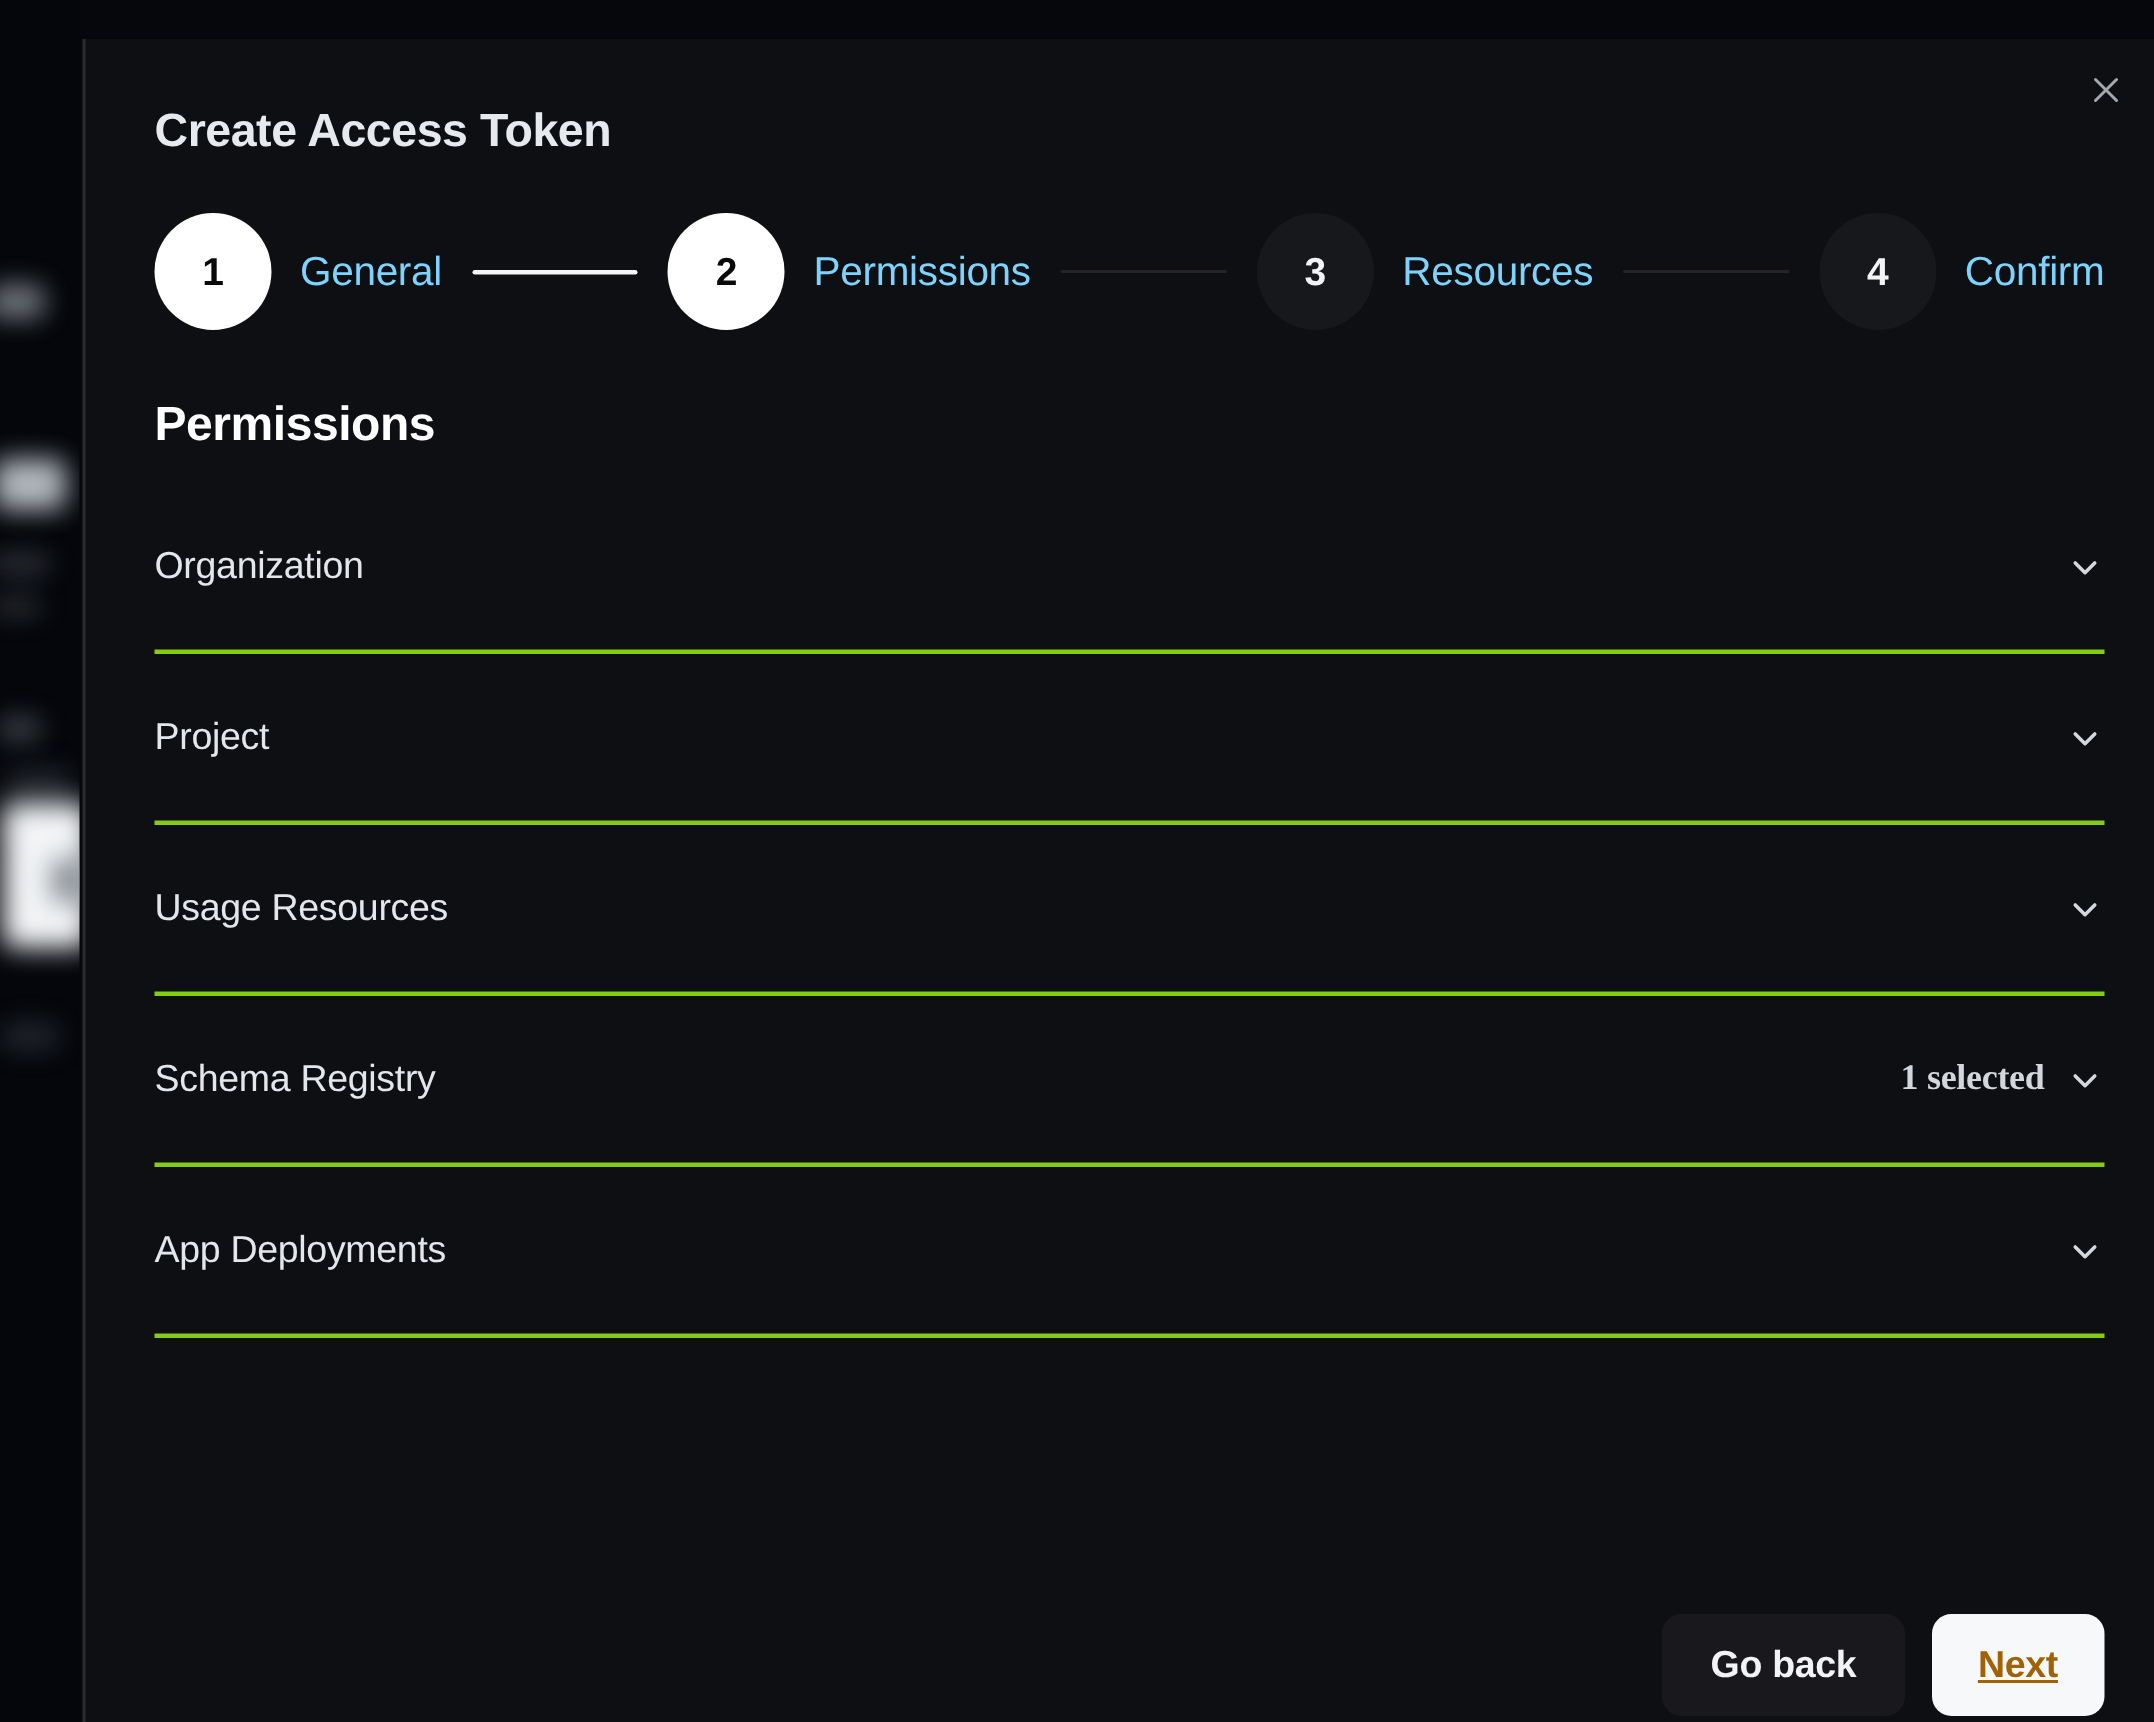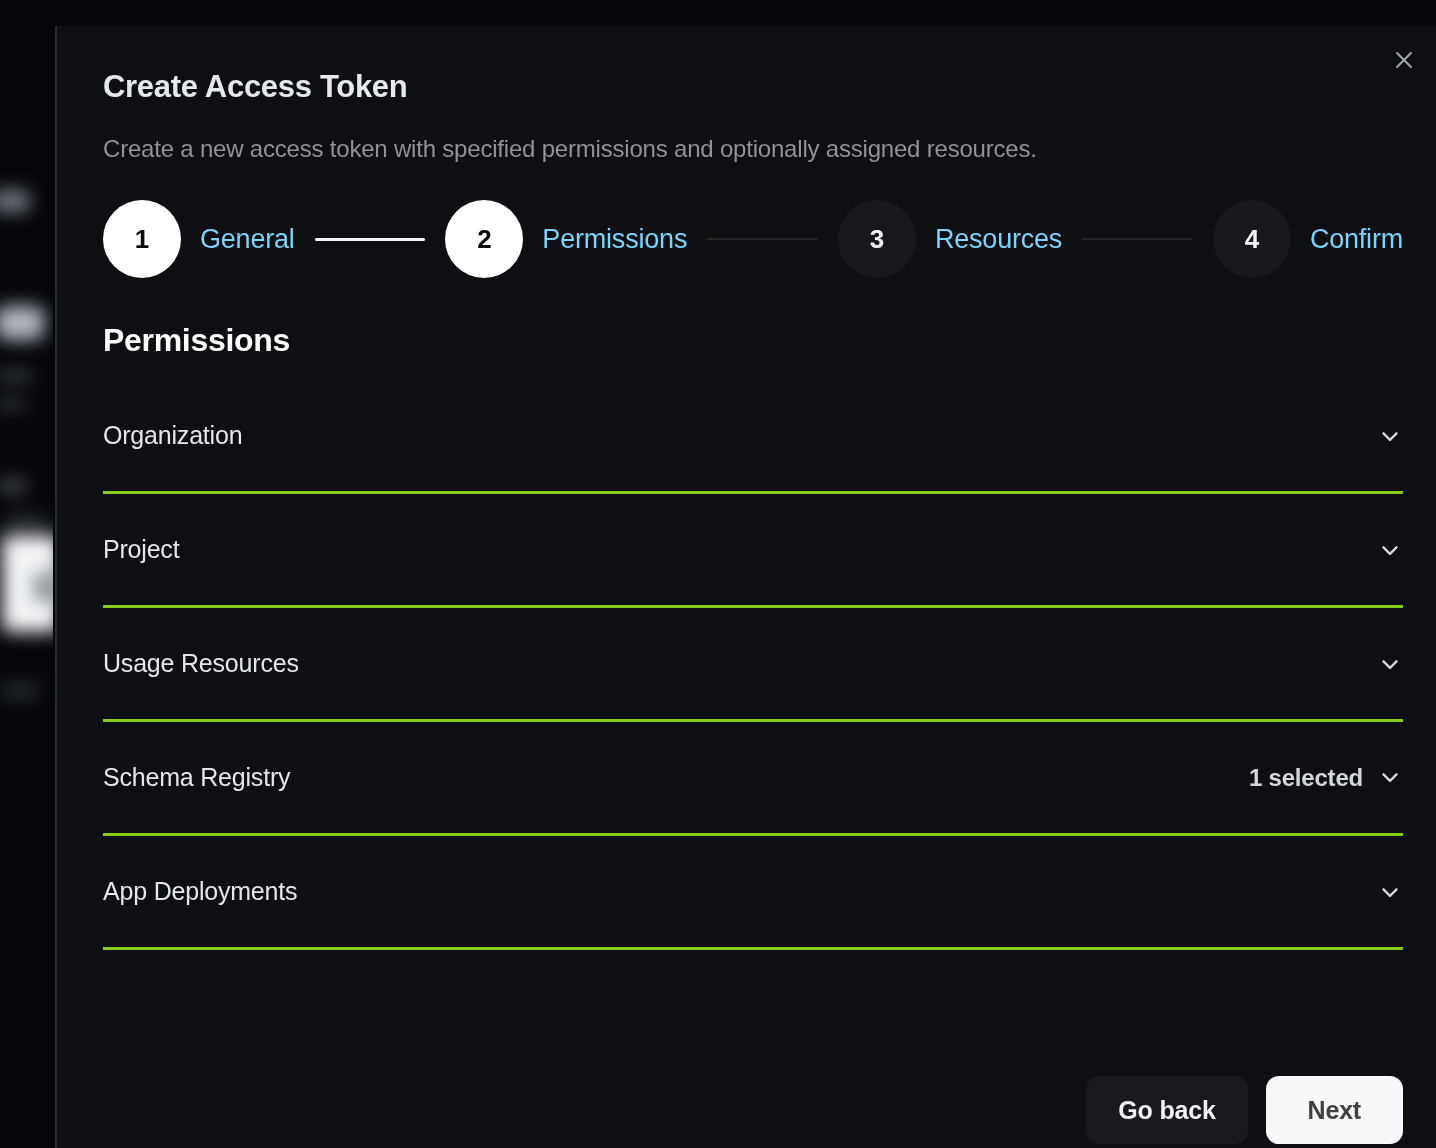--- a/index.html
+++ b/index.html
@@ -80,41 +80,41 @@
   }
 
   .perm-rows { margin-top: 20px; }
   .perm-row {
     height: 114px; display: flex; align-items: center; justify-content: space-between;
     border-bottom: 3px solid #84cc16; cursor: pointer;
   }
   .perm-label {
     font-size: 25px; font-weight: 500; color: #e3e6ea; letter-spacing: -0.2px;
   }
-  .perm-right { display: flex; align-items: flex-start; gap: 14px; }
+  .perm-right { display: flex; align-items: flex-end; gap: 14px; font-family: Liberation Serif, serif; }
   .selected-count {
     font-size: 24px; font-weight: 600; color: #d3d6da; letter-spacing: -0.2px;
   }
   .selected-count:empty { display: none; }
   .chevron-icon { width: 26px; height: 26px; display: block; }
   .chevron-icon path { stroke: #d3d6da; stroke-width: 2.2; fill: none; stroke-linecap: round; stroke-linejoin: round; }
 
   
   .footer {
     position: absolute; bottom: 30px; right: 33px;
     display: flex; gap: 18px;
   }
   .btn {
     height: 68px; border: none; border-radius: 13px; cursor: pointer;
     font-family: "Liberation Sans", sans-serif;
     font-size: 25px; font-weight: 700; letter-spacing: -0.2px;
     display: flex; align-items: center; justify-content: center;
   }
   .btn-goback { background: #19191d; color: #f2f3f5; padding: 0 32px; }
-  .btn-next { background: #f7f8fa; color: #404040; padding: 0 42px; }
+  .btn-next { background: #f7f8fa; color: #a16207; padding: 0 31px; text-decoration: underline; }
 </style>
 </head>
 <body>
 
 <div class="underlay">
   <div class="blob blob-1"></div>
   <div class="blob blob-2"></div>
   <div class="blob blob-3"></div>
   <div class="blob blob-4"></div>
   <div class="blob blob-5"></div>
@@ -127,21 +127,20 @@
 <div class="modal">
 
   <button class="close-btn">
     <svg viewBox="0 0 24 24">
       <line x1="5" y1="5" x2="19" y2="19"></line>
       <line x1="19" y1="5" x2="5" y2="19"></line>
     </svg>
   </button>
 
   <div class="modal-title">Create Access Token</div>
-  <div class="modal-subtitle">Create a new access token with specified permissions and optionally assigned resources.</div>
 
   <div class="stepper">
     <div class="step done">
       <div class="step-circle">1</div>
       <div class="step-label">General</div>
     </div>
     <div class="connector lit"></div>
     <div class="step active">
       <div class="step-circle">2</div>
       <div class="step-label">Permissions</div>

